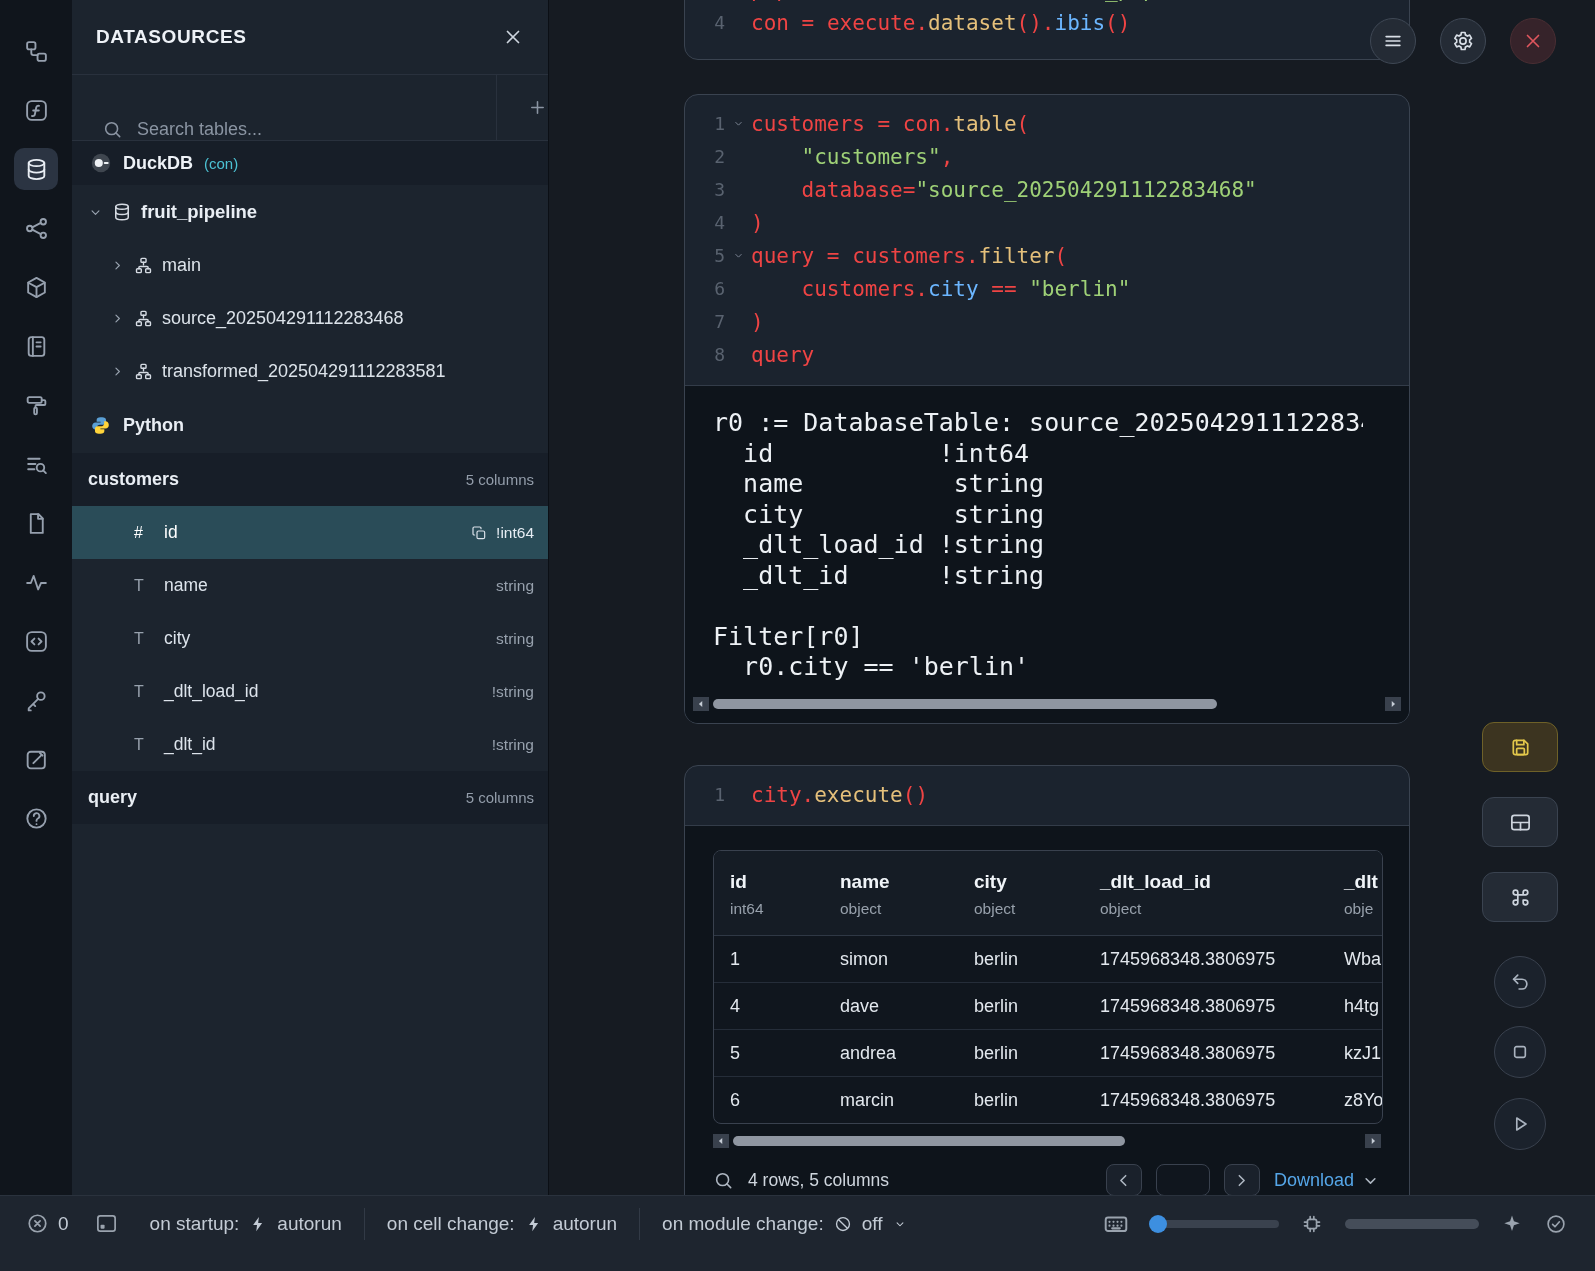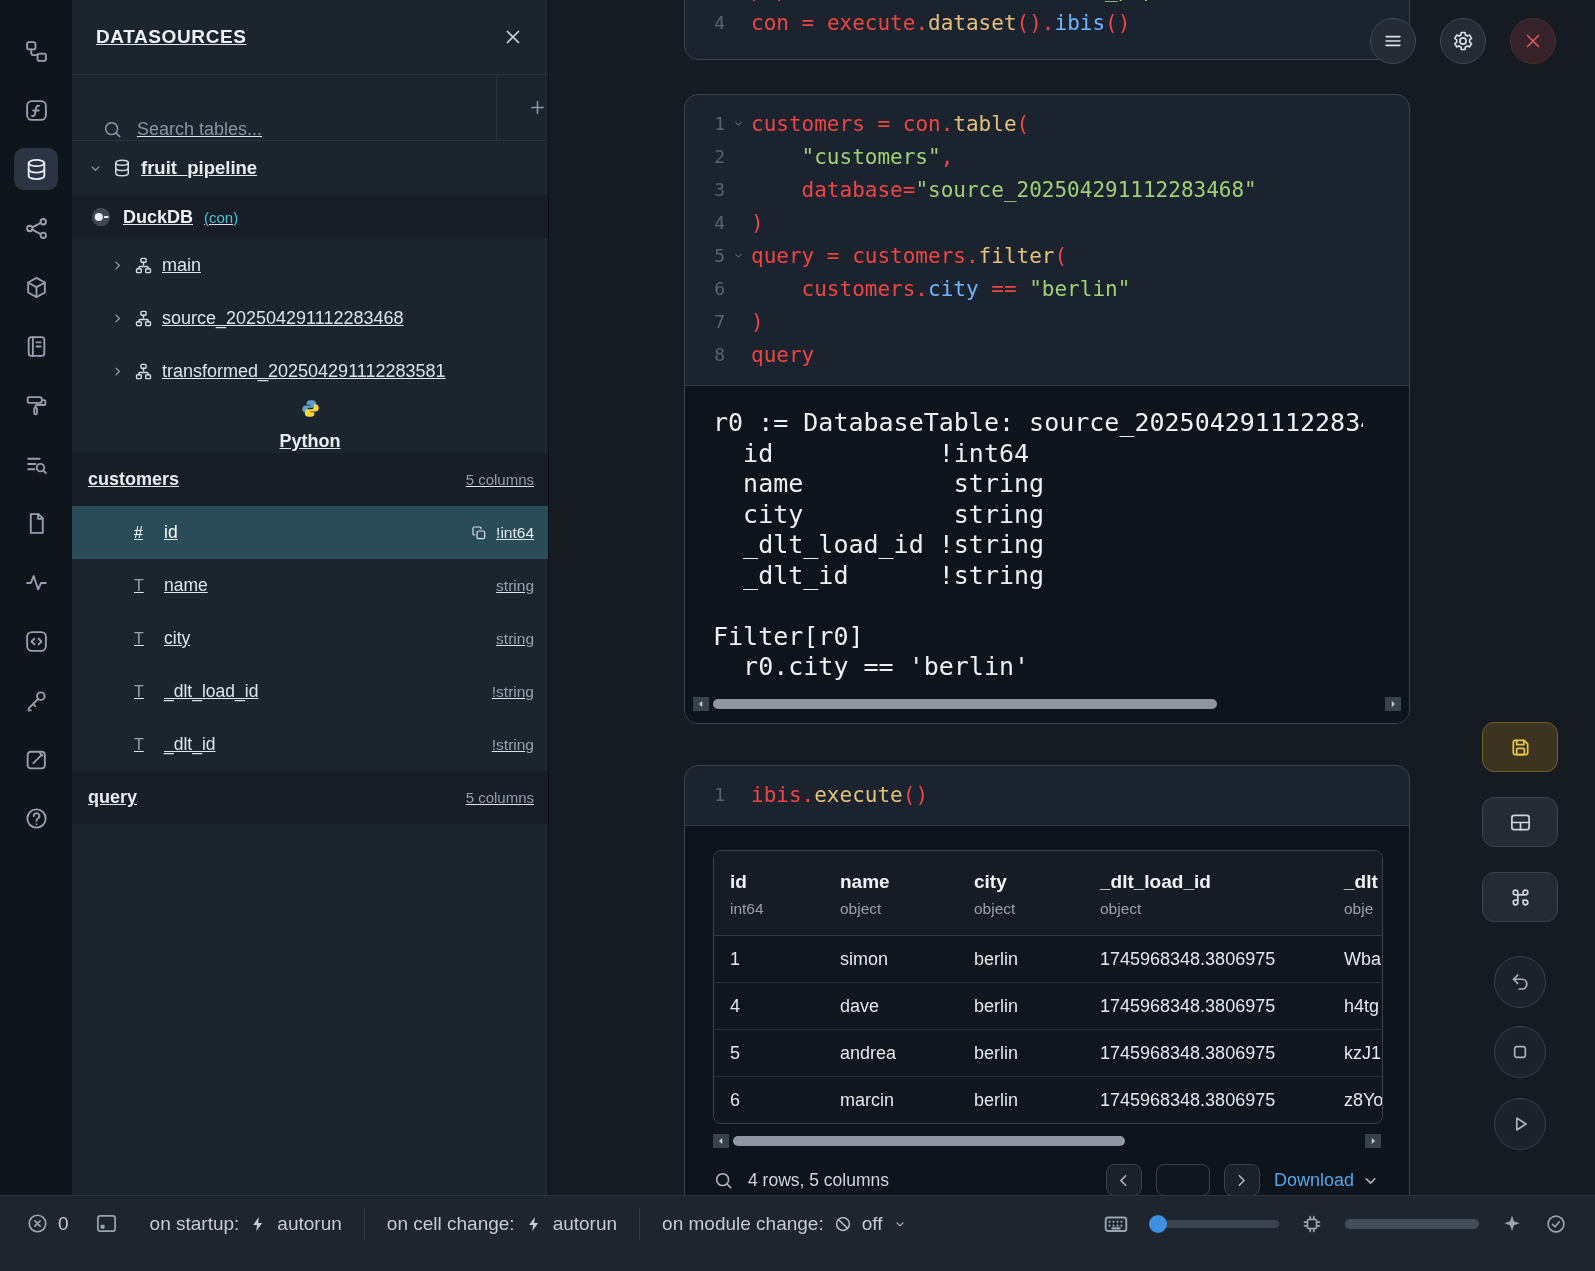--- a/index.html
+++ b/index.html
@@ -11,42 +11,42 @@
   .app { position:relative; width:1595px; height:1271px; background:var(--background,#161b22); overflow:hidden; }
 
   
   .activity-bar { position:absolute; left:0; top:0; width:72px; height:1195px; background:#10151c;
     display:flex; flex-direction:column; align-items:center; padding-top:30px; gap:17px; }
   .rail-btn { width:44px; height:42px; border-radius:10px; display:flex; align-items:center; justify-content:center; color:#96a0ae; }
   .rail-btn svg { width:25px; height:25px; }
   .rail-btn.active { background:#2b3442; color:#e9eef4; }
 
   
-  .sidebar { position:absolute; left:72px; top:0; width:477px; height:1195px; background:#1c242e; border-right:1px solid #0b0f15;text-decoration:underline; }
+  .sidebar { position:absolute; left:72px; top:0; width:477px; height:1195px; background:#1c242e; border-right:1px solid #0b0f15; }
   .sb-header { height:75px; display:flex; align-items:center; padding:0 24px; border-bottom:1px solid #29313d; }
   .sb-title { flex:1; font-size:19px; font-weight:bold; letter-spacing:.6px; color:#eef2f7; }
   .sb-close { color:#cdd5de; } .sb-close svg { width:22px; height:22px; }
   .sb-search { height:66px; display:flex; align-items:flex-end; border-bottom:1px solid #29313d; }
   .sb-search .icon { margin-left:30px; color:#8a94a2; } .sb-search .icon svg { width:21px; height:21px; }
   .sb-search input { flex:1; background:none; border:none; outline:none; color:#dfe5ec; font-size:18px; padding:0 14px; font-family:inherit; }
   .sb-search input::placeholder { color:#8a94a2; }
   .sb-add { width:52px; height:66px; border-left:1px solid #29313d; display:flex; align-items:center; justify-content:center; color:#cdd5de; }
   .sb-add svg { width:20px; height:20px; }
 
   .row { display:flex; align-items:center; }
   .band { background:#171e28; }
   .sb-row-engine { height:44px; padding:0 18px; gap:11px; }
   .engine-ic svg { width:22px; height:22px; }
   .engine-name { font-weight:bold; font-size:18px; color:#eef2f7; }
   .engine-badge { color:var(--accent-teal,#4cc2d4); font-size:15px; }
   .sb-row-db { height:54px; padding:0 16px; gap:9px; font-weight:bold; font-size:18.5px; color:#e9eef4; }
   .chev { color:#9aa4b1; } .chev svg { width:15px; height:15px; }
   .db-ic, .schema-ic { color:#d5dbe3; } .db-ic svg { width:20px; height:20px; } .schema-ic svg { width:19px; height:19px; }
   .sb-row-schema { height:53px; padding-left:38px; gap:9px; font-size:18px; color:#dce3ea; }
-  .sb-row-python { height:55px; padding:0 18px; gap:12px; font-weight:bold; font-size:18px; color:#e9eef4;flex-direction:column; }
+  .sb-row-python { height:55px; padding:0 18px; gap:12px; font-weight:bold; font-size:18px; color:#e9eef4; }
   .python-ic svg { width:21px; height:21px; }
   .sb-row-table { height:53px; padding:0 14px 0 16px; }
   .tbl-name { flex:1; font-weight:bold; font-size:18px; color:#e9eef4; }
   .tbl-count { font-size:15px; color:#939daa; }
   .sb-row-col { height:53px; padding:0 14px 0 62px; }
   .col-glyph { width:30px; color:#97a1ad; font-size:16px; }
   .col-name { flex:1; font-size:17.5px; color:#dde4ec; }
   .col-type { font-size:15.5px; color:#97a1ad; display:flex; align-items:center; gap:9px; }
   .sb-row-col.selected { background:var(--selected-column,#2a4c58); }
   .sb-row-col.selected .col-name, .sb-row-col.selected .col-glyph { color:#ffffff; }
@@ -285,45 +285,45 @@
         </span>
       <input type="text" placeholder="Search tables..." style="">
       <button class="sb-add">
           <span class="icon">
             <svg viewBox="0 0 24 24" fill="none" stroke="currentColor" stroke-width="1.8" stroke-linecap="round" stroke-linejoin="round">
               <path d="M12 5.5v13M5.5 12h13"></path>
             </svg>
           </span>
         </button>
     </div>
+    <div class="row band sb-row-engine">
+      <span class="icon engine-ic">
+          <svg viewBox="0 0 24 24" fill="none" stroke="currentColor" stroke-width="1.8" stroke-linecap="round" stroke-linejoin="round">
+            <circle cx="12" cy="12" r="10" fill="#3f464f" stroke="none"></circle>
+            <circle cx="9.6" cy="12" r="4.4" fill="#eef1f4" stroke="none"></circle>
+            <rect x="15" y="10.9" width="5.4" height="2.2" rx="1.1" fill="#eef1f4" stroke="none"></rect>
+          </svg>
+        </span>
+      <span class="engine-name">DuckDB</span>
+      <span class="engine-badge">(con)</span>
+    </div>
     <div class="row sb-row-db">
       <span class="chev">
           <svg viewBox="0 0 24 24" fill="none" stroke="currentColor" stroke-width="1.8" stroke-linecap="round" stroke-linejoin="round">
             <path d="M6.5 9.5l5.5 5.5 5.5-5.5"></path>
           </svg>
         </span>
       <span class="icon db-ic">
           <svg viewBox="0 0 24 24" fill="none" stroke="currentColor" stroke-width="1.8" stroke-linecap="round" stroke-linejoin="round">
             <ellipse cx="12" cy="5.8" rx="7.5" ry="3"></ellipse>
             <path d="M4.5 5.8v12.4c0 1.7 3.4 3 7.5 3s7.5-1.3 7.5-3V5.8"></path>
             <path d="M4.5 12c0 1.7 3.4 3 7.5 3s7.5-1.3 7.5-3"></path>
           </svg>
         </span>
       <span>fruit_pipeline</span>
-    </div>
-    <div class="row band sb-row-engine">
-      <span class="icon engine-ic">
-          <svg viewBox="0 0 24 24" fill="none" stroke="currentColor" stroke-width="1.8" stroke-linecap="round" stroke-linejoin="round">
-            <circle cx="12" cy="12" r="10" fill="#3f464f" stroke="none"></circle>
-            <circle cx="9.6" cy="12" r="4.4" fill="#eef1f4" stroke="none"></circle>
-            <rect x="15" y="10.9" width="5.4" height="2.2" rx="1.1" fill="#eef1f4" stroke="none"></rect>
-          </svg>
-        </span>
-      <span class="engine-name">DuckDB</span>
-      <span class="engine-badge">(con)</span>
     </div>
     <div id="schema-list">
   <div class="row sb-row-schema">
     <span class="chev">
             <svg viewBox="0 0 24 24" fill="none" stroke="currentColor" stroke-width="1.8" stroke-linecap="round" stroke-linejoin="round">
               <path d="M9.5 6.5l5.5 5.5-5.5 5.5"></path>
             </svg>
           </span>
     <span class="icon schema-ic">
             <svg viewBox="0 0 24 24" fill="none" stroke="currentColor" stroke-width="1.8" stroke-linecap="round" stroke-linejoin="round">
@@ -514,21 +514,21 @@
             </span>
         </div>
       </div>
     </section>
 
     <section class="cell cell-exec">
       <div class="code-area" id="code-exec">
     <div class="code-line">
       <span class="gutter">1</span>
       <span class="fold"></span>
-      <span class="code-text"><span class="tok-plain">ibis.</span><span class="tok-func">execute</span><span class="tok-plain">()</span></span>
+      <span class="code-text"><span class="tok-plain">city.</span><span class="tok-func">execute</span><span class="tok-plain">()</span></span>
     </div>
         </div>
       <div class="cell-output cell-output-table">
         <div class="df-table">
           <div class="df-header" id="df-header">
   <div class="df-cell c0">
     <div class="hname">id</div>
     <div class="hdtype">int64</div>
   </div>
   <div class="df-cell c1">

